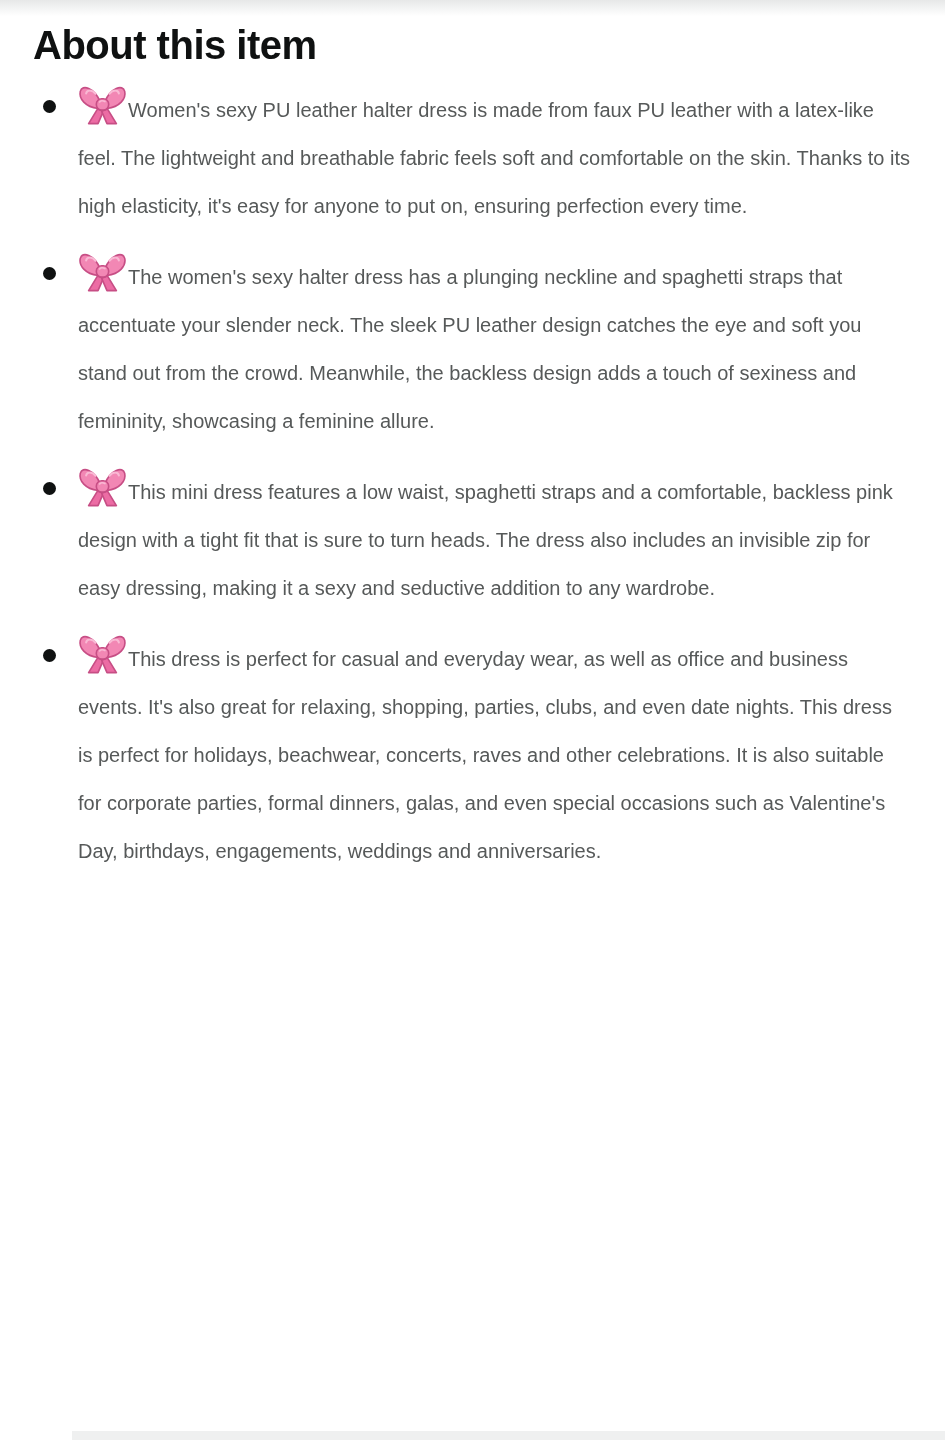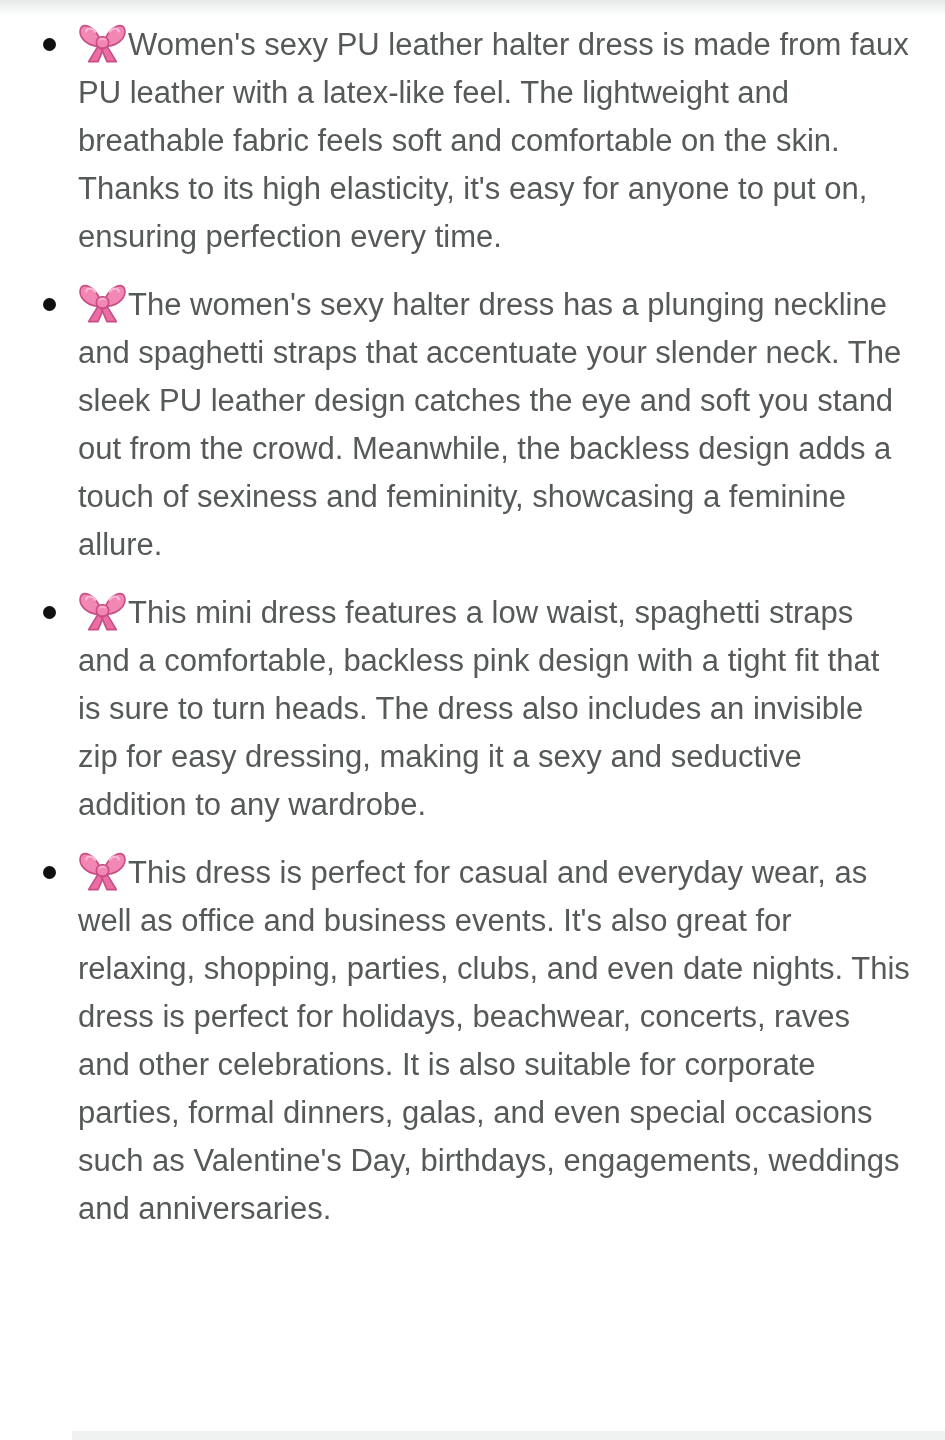--- a/index.html
+++ b/index.html
@@ -34,21 +34,21 @@
     letter-spacing: -0.5px;
     margin-bottom: 12px;
   }
   ul.about-list {
     list-style: none;
   }
   ul.about-list li {
     position: relative;
     padding-left: 45px;
     margin-bottom: 19px;
-    font-size: 31px;
+    font-size: 20px;
     line-height: 48px;
     color: #565959;
   }
   ul.about-list li .bullet-dot {
     position: absolute;
     left: 10px;
     top: 18px;
     width: 13px;
     height: 13px;
     border-radius: 50%;
@@ -77,20 +77,21 @@
       <path d="M36 32 L47 50 L35.5 50 L29 35 Z" fill="#ec6ca4" stroke="#c74e85" stroke-width="2" stroke-linejoin="round"></path>
       <rect x="22.5" y="19.5" width="15" height="14" rx="6.5" fill="#f287b4" stroke="#c74e85" stroke-width="2"></rect>
       <path d="M26.5 23.5 C27.5 22 30.5 21.5 33 23" fill="none" stroke="#f9b9d4" stroke-width="2" stroke-linecap="round"></path>
     </g>
   </defs>
 </svg>
 
 <div class="top-shade"></div>
 
 <div class="about-section">
+  <h2 class="about-title">About this item</h2>
 
   <ul class="about-list">
     <li>
       <span class="bullet-dot"></span><span class="bow"><svg viewBox="0 0 60 52">
             <use href="#bow-shape"></use>
           </svg></span><span>Women's sexy PU leather halter dress is made from faux PU leather with a latex-like feel. The lightweight and breathable fabric feels soft and comfortable on the skin. Thanks to its high elasticity, it's easy for anyone to put on, ensuring perfection every time.</span>
     </li>
     <li>
       <span class="bullet-dot"></span><span class="bow"><svg viewBox="0 0 60 52">
             <use href="#bow-shape"></use>

